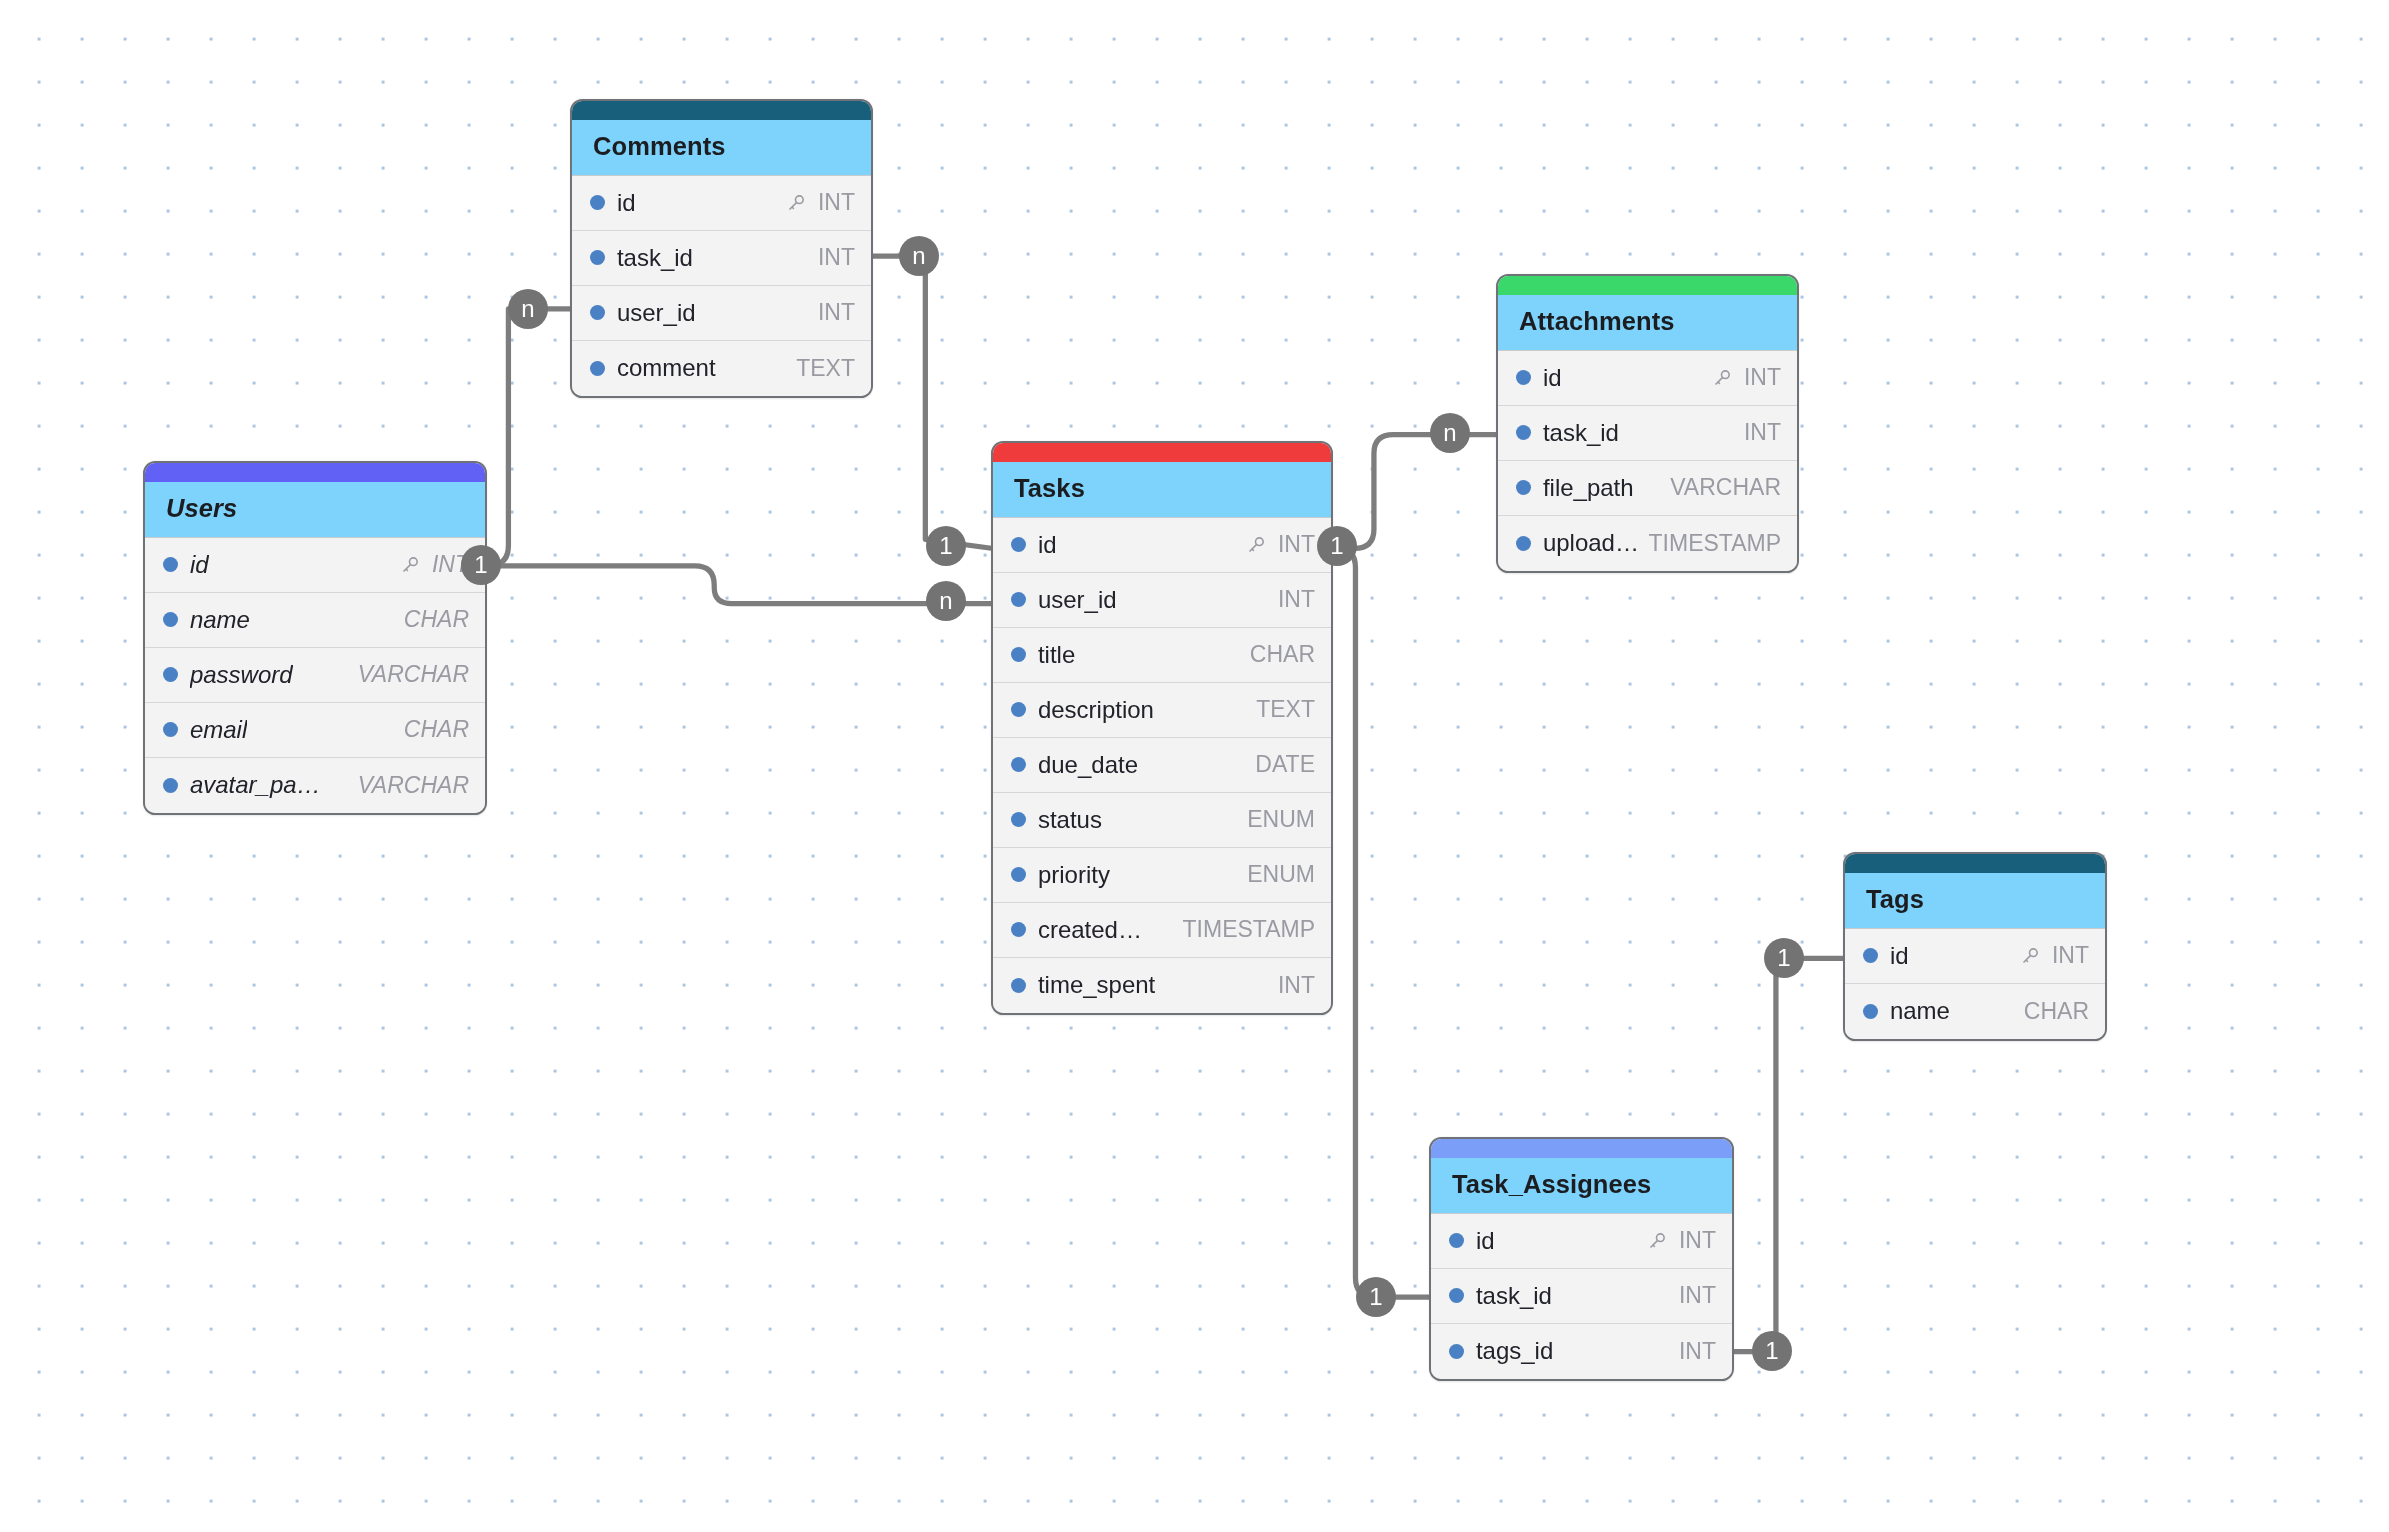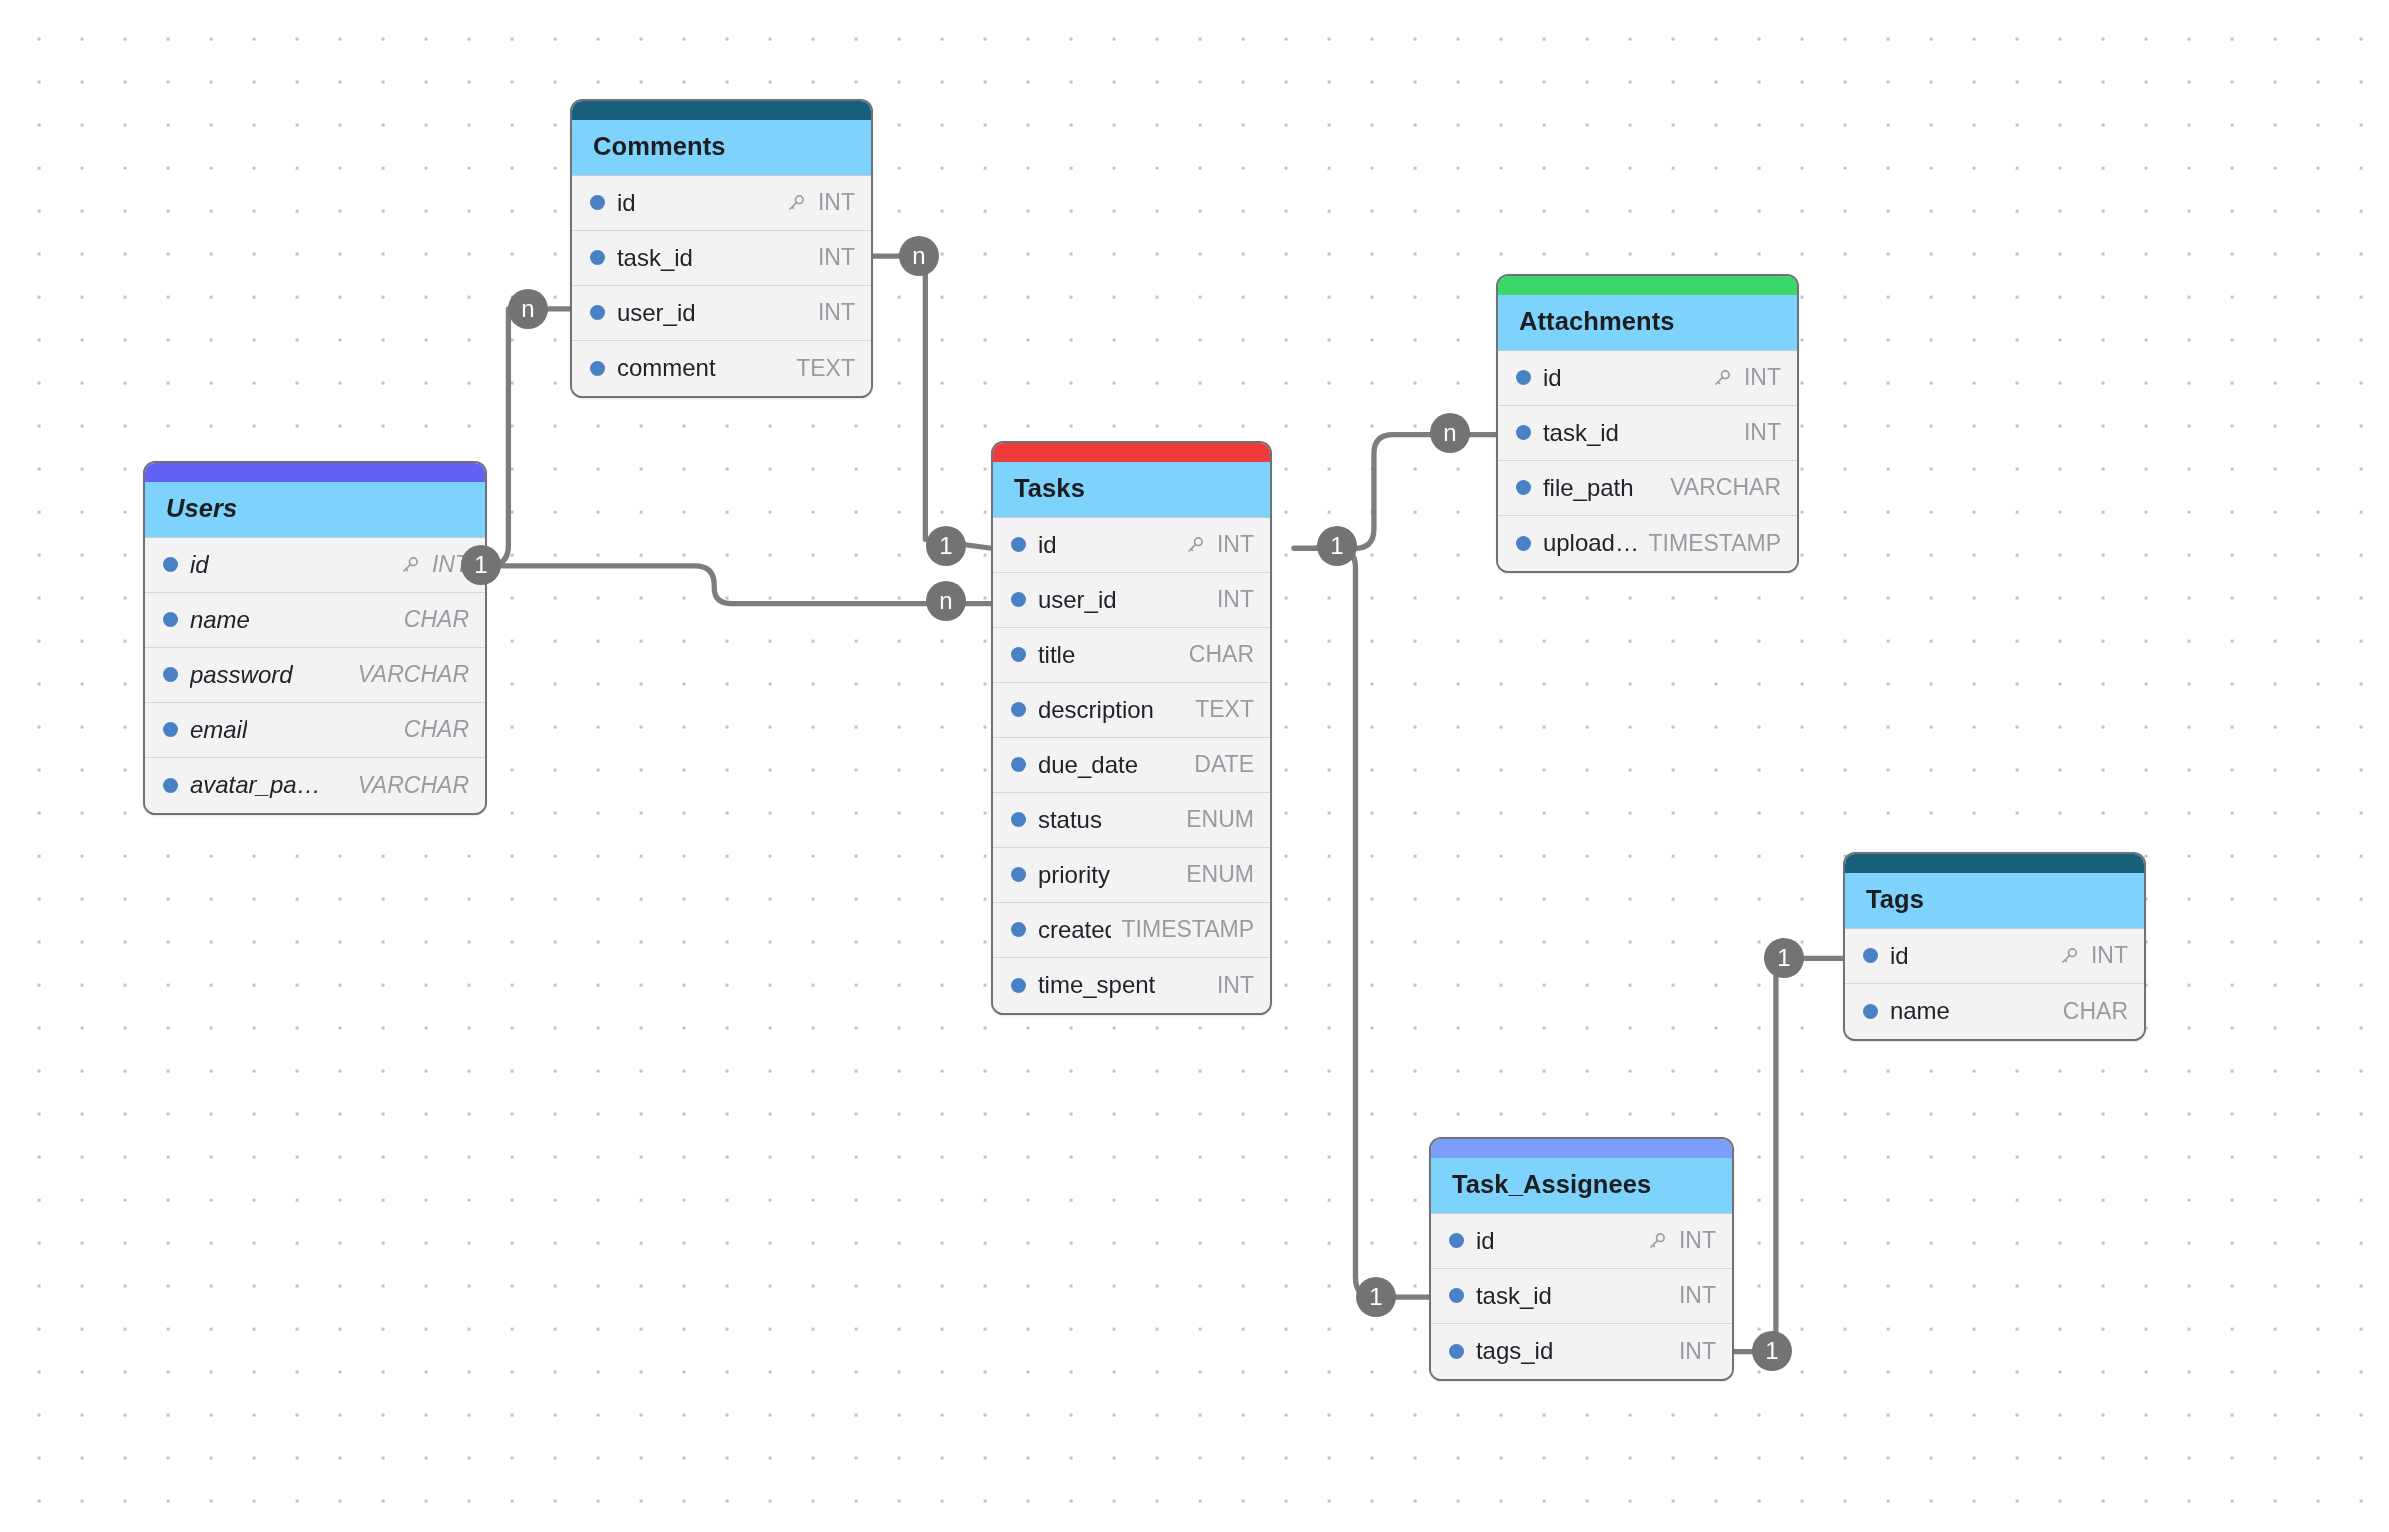--- a/index.html
+++ b/index.html
@@ -211,21 +211,21 @@
     </div>
     <div class="field-row">
       <span class="field-dot"></span>
       <span class="field-name">avatar_pa…</span>
       <span class="field-right">
         <span class="field-type">VARCHAR</span>
       </span>
     </div>
   </div>
 
-  <div class="table-node" style="left:991px; top:441px; width:281px;">
+  <div class="table-node" style="left:991px; top:441px; width:342px;">
     <div class="accent-bar" style="background:#ef3b3b;"></div>
     <div class="table-title-row">
       <div class="table-title">Tasks</div>
     </div>
     <div class="field-row">
       <span class="field-dot"></span>
       <span class="field-name">id</span>
       <span class="field-right">
         <svg class="key-icon" viewBox="0 0 24 24" fill="none" stroke="#9a9ba2" stroke-width="1.9">
             <circle cx="16" cy="8" r="4.6"></circle>
@@ -326,21 +326,21 @@
     </div>
     <div class="field-row">
       <span class="field-dot"></span>
       <span class="field-name">upload…</span>
       <span class="field-right">
         <span class="field-type">TIMESTAMP</span>
       </span>
     </div>
   </div>
 
-  <div class="table-node" style="left:1843px; top:852px; width:303px;">
+  <div class="table-node" style="left:1843px; top:852px; width:264px;">
     <div class="accent-bar" style="background:#175f7a;"></div>
     <div class="table-title-row">
       <div class="table-title">Tags</div>
     </div>
     <div class="field-row">
       <span class="field-dot"></span>
       <span class="field-name">id</span>
       <span class="field-right">
         <svg class="key-icon" viewBox="0 0 24 24" fill="none" stroke="#9a9ba2" stroke-width="1.9">
             <circle cx="16" cy="8" r="4.6"></circle>

